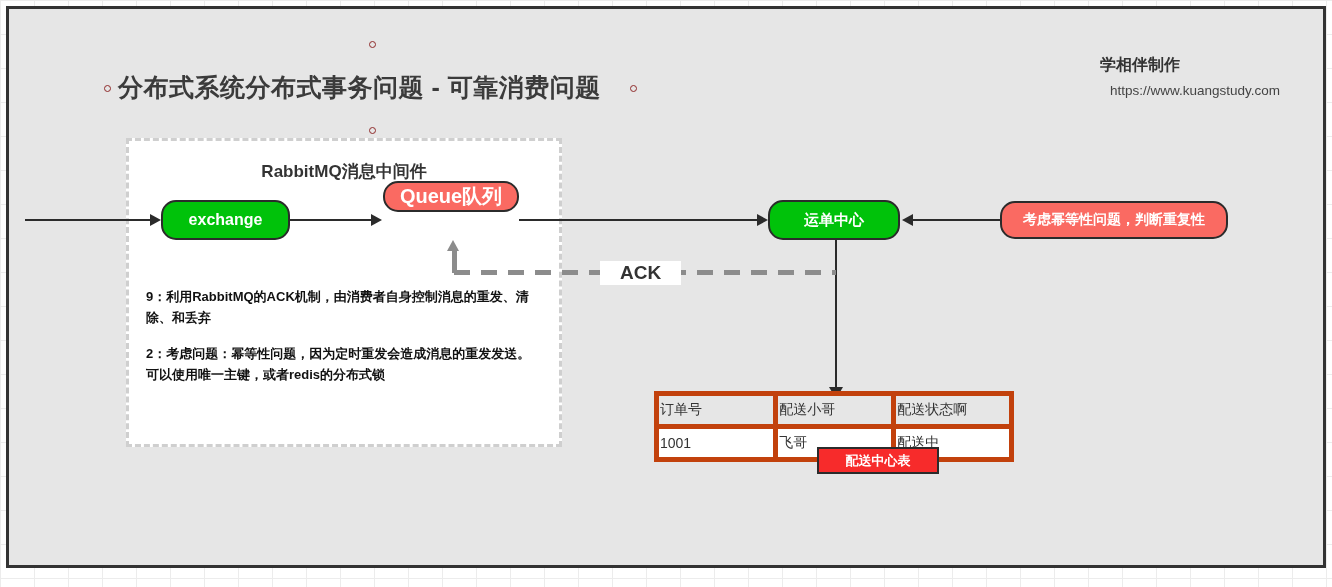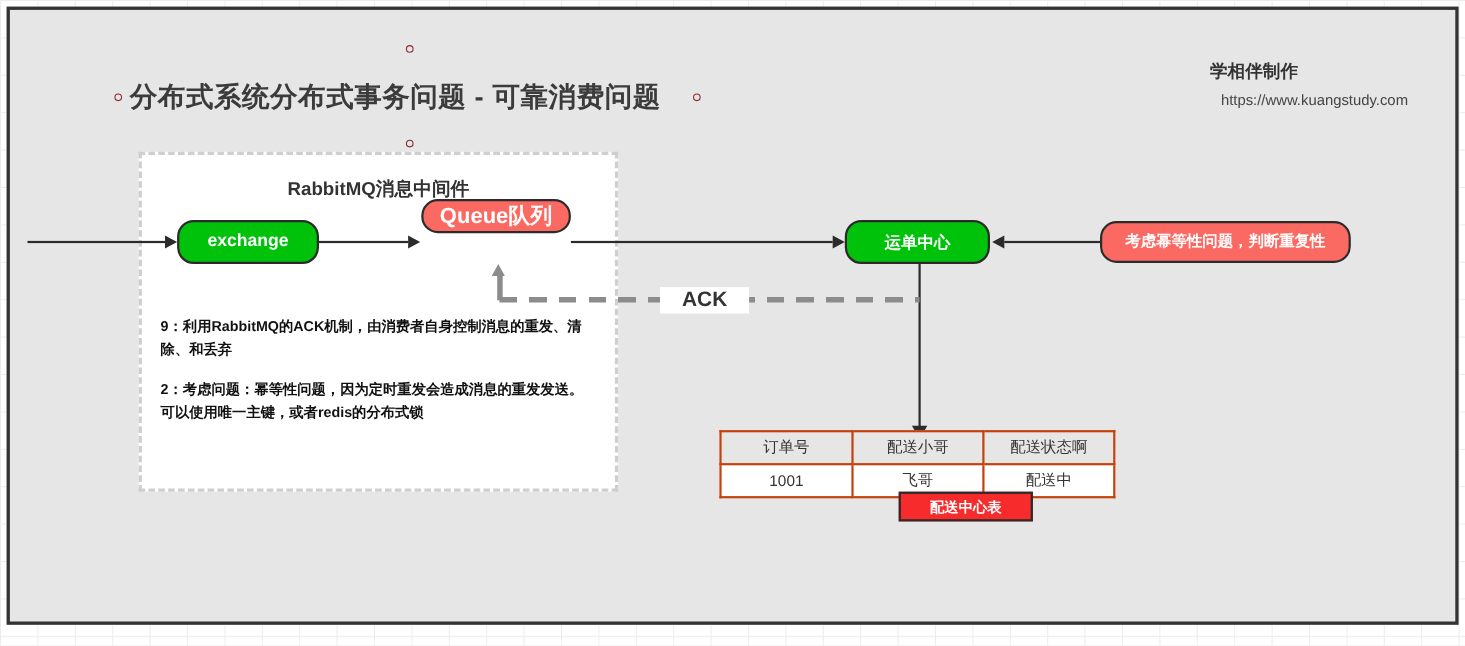--- a/index.html
+++ b/index.html
@@ -136,22 +136,22 @@
   #note-2{left:146px;top:343px;}
 
   
   #delivery-table{
     left:654px;top:391px;width:360px;
     border-collapse:collapse;
     font-size:14px;color:#333333;
     background:#ffffff;
   }
   #delivery-table td{
-    border:2px solid #c2410c;
-    text-align:center;height:26px;width:120px;
+    border:5px solid #c2410c;
+    text-align:left;height:26px;width:120px;
   }
   #delivery-table thead td{background:#e6e6e6;}
   #table-caption{
     left:817px;top:447px;width:122px;height:27px;
     background:#f72b2b;border:2px solid #2b2b2b;
     color:#ffffff;font-size:13px;font-weight:bold;
     display:flex;align-items:center;justify-content:center;box-sizing:border-box;
   }
 </style>
 </head>

